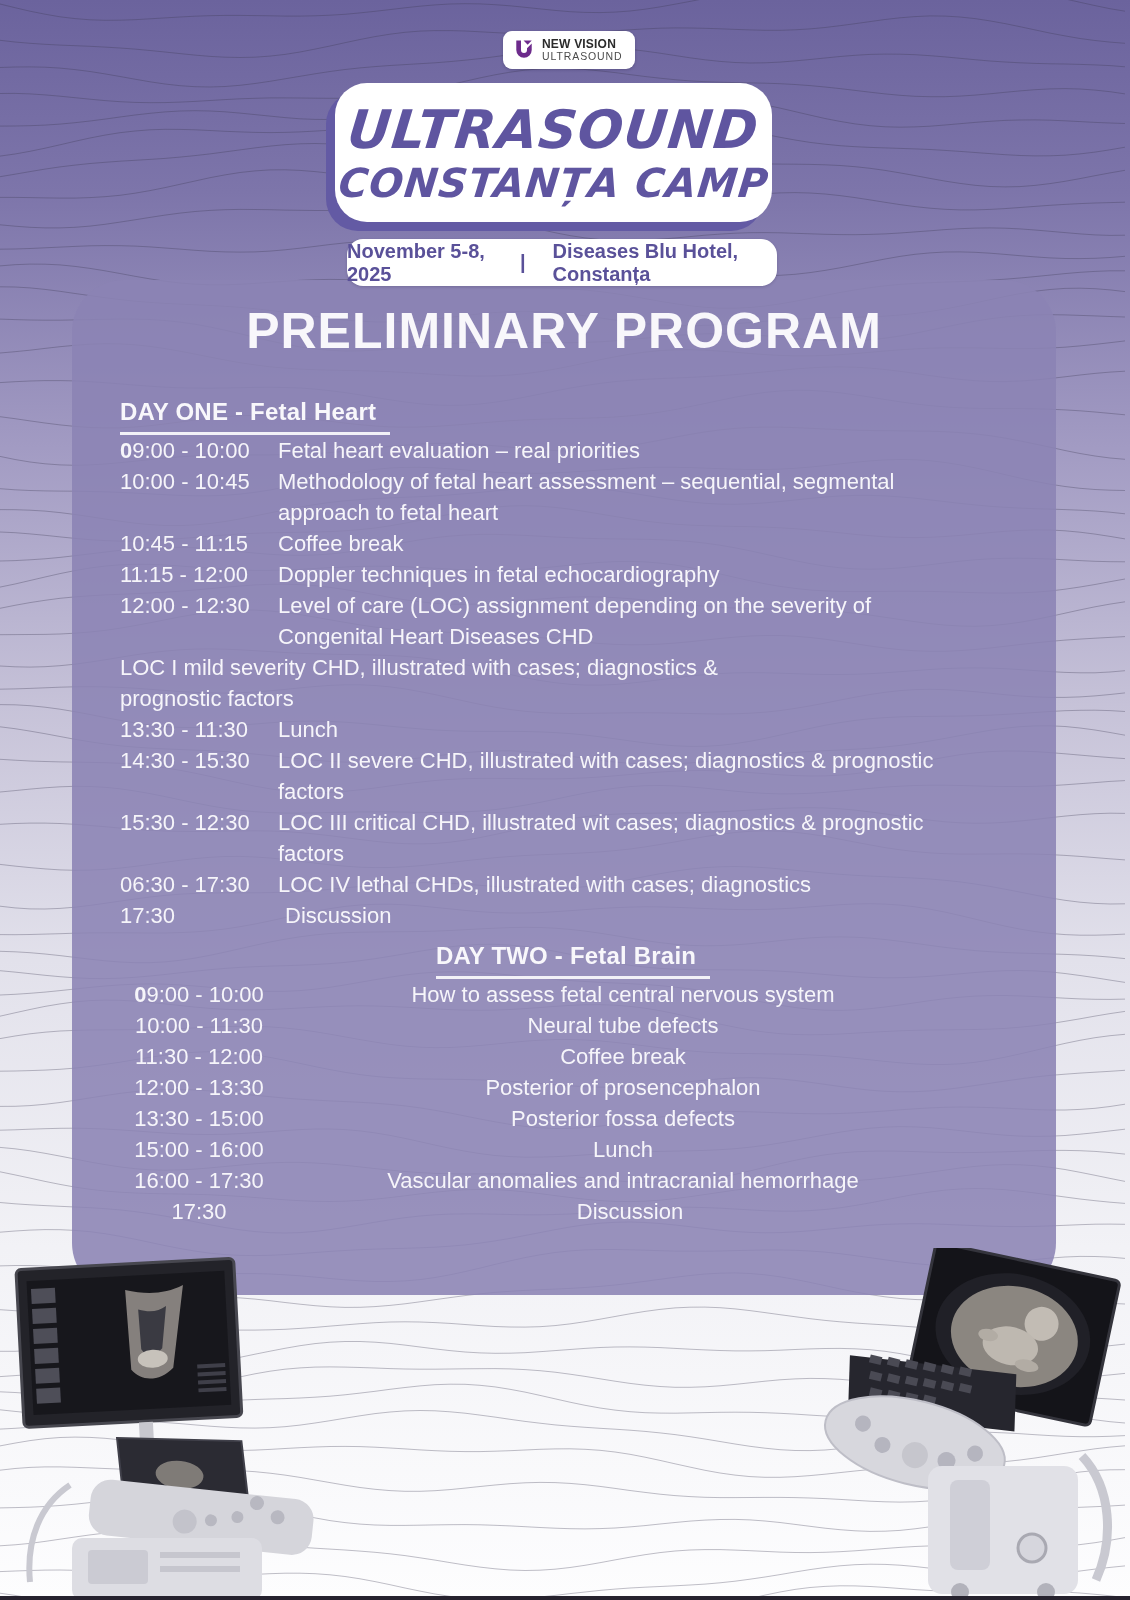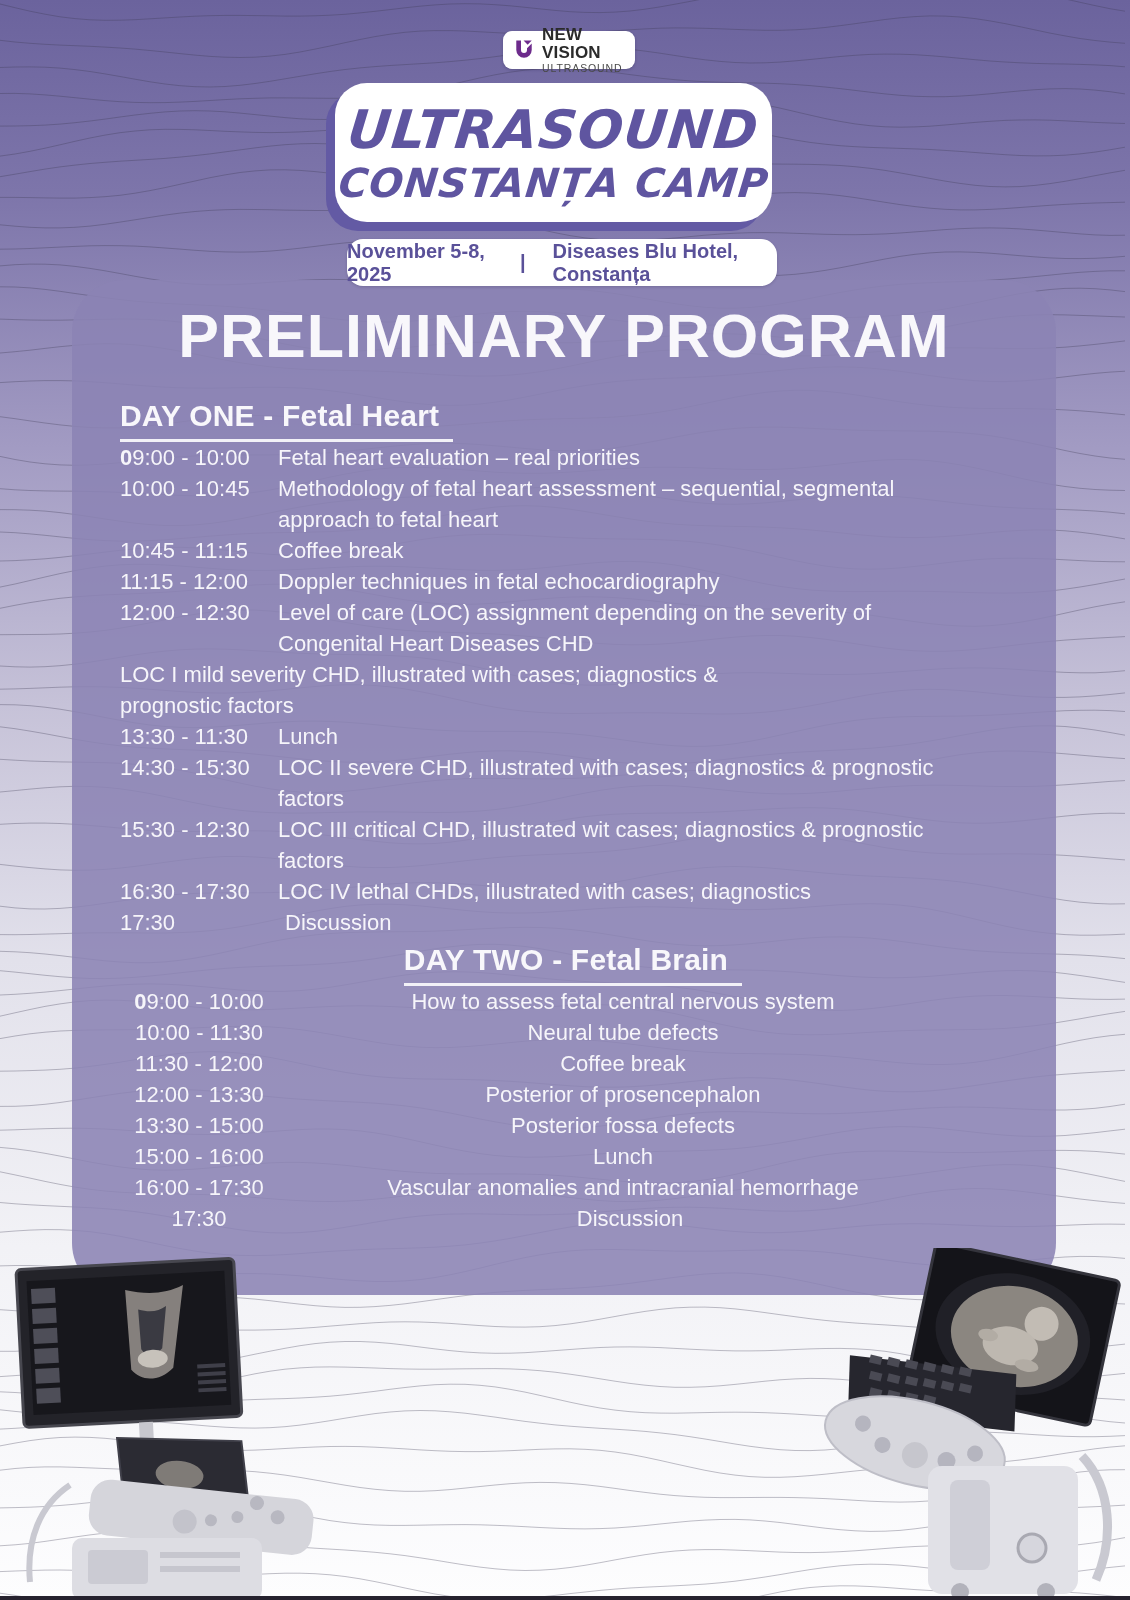--- a/index.html
+++ b/index.html
@@ -7,42 +7,42 @@
   .page{position:relative;width:1130px;height:1600px;overflow:hidden;
         font-family:"Liberation Sans",sans-serif;
         background:linear-gradient(180deg,#6b639d 0%,#7d75aa 12%,#a29bc3 28%,#c6c2d8 44%,#e2e1eb 60%,#f2f2f6 78%,#fdfdfe 100%);}
   #waves{position:absolute;left:0;top:0;z-index:1;}
   
   .badge{position:absolute;left:503px;top:31px;width:132px;height:38px;background:#ffffff;
          border-radius:9px;display:flex;align-items:center;gap:6px;padding:0 9px;box-sizing:border-box;
          box-shadow:0 1px 3px rgba(30,25,60,.25);z-index:3;}
   .badge svg{width:24px;height:24px;flex:none;}
   .badge-text{display:flex;flex-direction:column;line-height:1.08;}
-  .badge-line1{font-size:17px;font-weight:bold;color:#2b2b2b;letter-spacing:.2px;}
+  .badge-line1{font-size:12px;font-weight:bold;color:#2b2b2b;letter-spacing:.2px;}
   .badge-line2{font-size:10.5px;color:#4a4a4a;letter-spacing:.9px;}
   
   .logo-box{position:absolute;left:335px;top:83px;width:437px;height:139px;background:#ffffff;
             border-radius:32px;box-shadow:-9px 9px 0 #635aa4;z-index:3;
             display:flex;flex-direction:column;align-items:center;justify-content:center;}
   .logo-line{font-family:"DejaVu Sans",sans-serif;font-weight:bold;font-style:italic;
              color:#5f55a0;transform:skewX(-6deg);line-height:1;white-space:nowrap;}
   .logo-line1{font-size:53px;letter-spacing:1px;}
   .logo-line2{font-size:40px;margin-top:7px;letter-spacing:1px;}
   
   .date-pill{position:absolute;left:347px;top:239px;width:430px;height:47px;background:#ffffff;
              border-radius:16px;z-index:3;display:flex;align-items:center;justify-content:center;gap:27px;
              font-weight:bold;color:#5a5199;font-size:20px;box-shadow:0 1px 3px rgba(30,25,60,.2);}
   
   .panel{position:absolute;left:72px;top:280px;width:984px;height:1015px;z-index:2;
          background:rgba(139,131,180,0.88);border-radius:52px;}
   .program-title{position:absolute;top:26px;left:0;width:100%;text-align:center;
-                 font-size:61px;font-weight:bold;color:#f8f7fb;letter-spacing:1px;line-height:1;}
+                 font-size:50px;font-weight:bold;color:#f8f7fb;letter-spacing:1px;line-height:1;}
   .day{position:absolute;left:48px;right:30px;}
   .day-one{top:118px;} .day-two{top:662px;text-align:center;}
-  .day-heading{display:inline-block;font-size:30px;font-weight:bold;color:#f8f7fb;
+  .day-heading{display:inline-block;font-size:24px;font-weight:bold;color:#f8f7fb;
                padding:0 14px 5px 0;border-bottom:3px solid #f2f1f7;letter-spacing:.2px;line-height:1.2;}
   .rows{font-size:22px;line-height:31px;color:#f6f5fa;}
   .row{display:flex;}
   .time{width:158px;flex:none;}
   .desc{width:690px;}
   .desc.indent{padding-left:7px;}
   
   .machine{position:absolute;z-index:4;}
   .machine-left{left:0;top:1250px;}
   .machine-right{left:800px;top:1248px;}
@@ -173,21 +173,21 @@
           </div>
           <div class="row">
             <span class="time">14:30 - 15:30</span>
             <span class="desc">LOC II severe CHD, illustrated with cases; diagnostics &amp; prognostic factors</span>
           </div>
           <div class="row">
             <span class="time">15:30 - 12:30</span>
             <span class="desc">LOC III critical CHD, illustrated wit cases; diagnostics &amp; prognostic factors</span>
           </div>
           <div class="row">
-            <span class="time">16:30 - 17:30</span>
+            <span class="time">06:30 - 17:30</span>
             <span class="desc">LOC IV lethal CHDs, illustrated with cases; diagnostics</span>
           </div>
           <div class="row">
             <span class="time">17:30</span>
             <span class="desc indent">Discussion</span>
           </div>
         </div>
     </div>
 
     <div class="day day-two">

